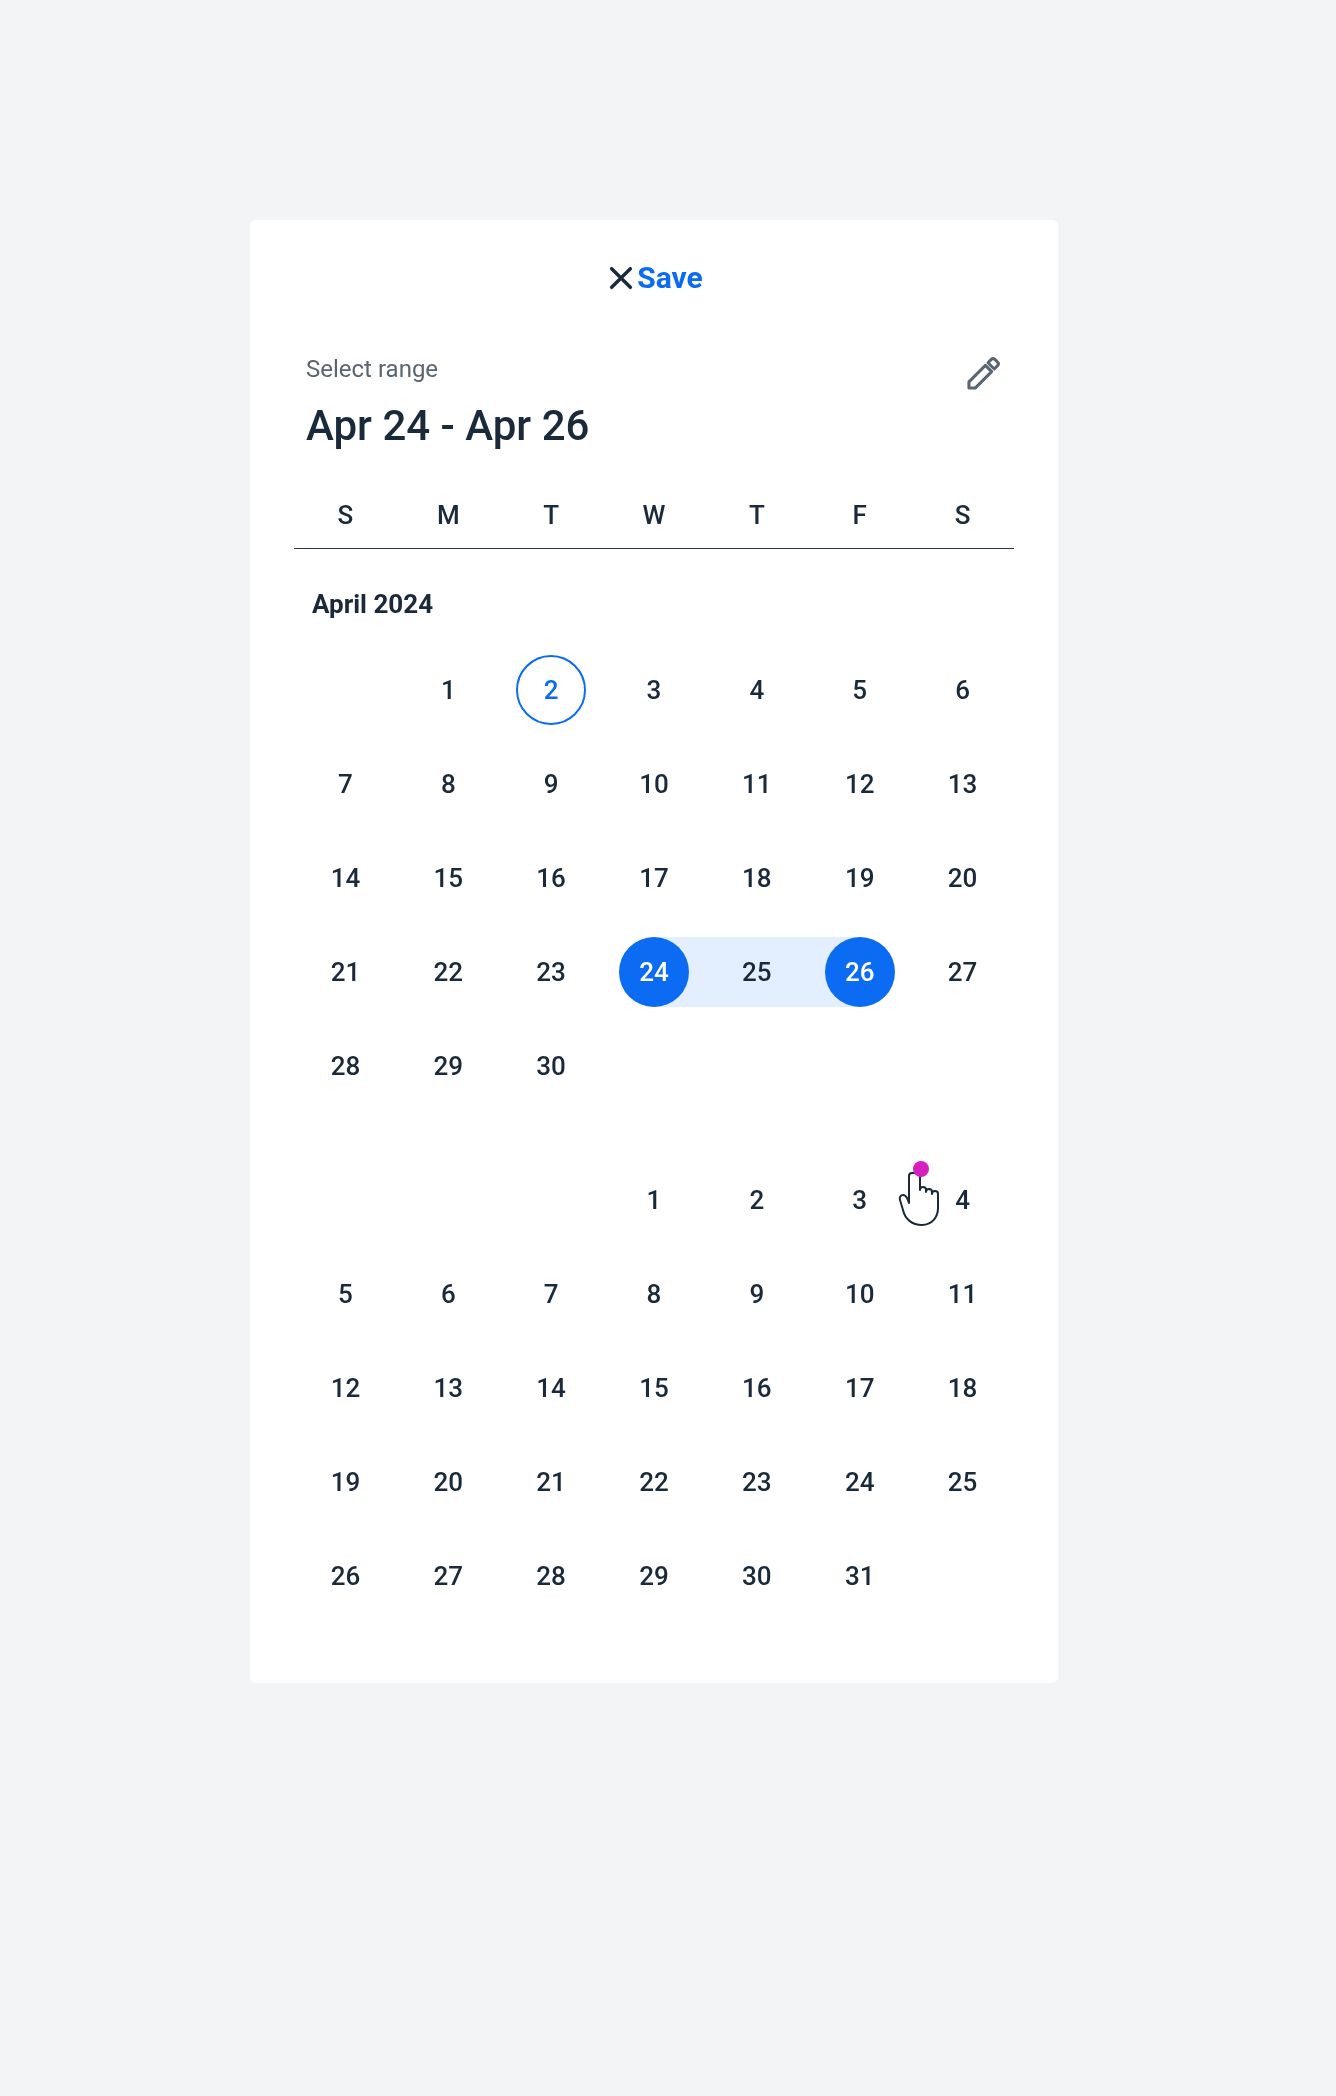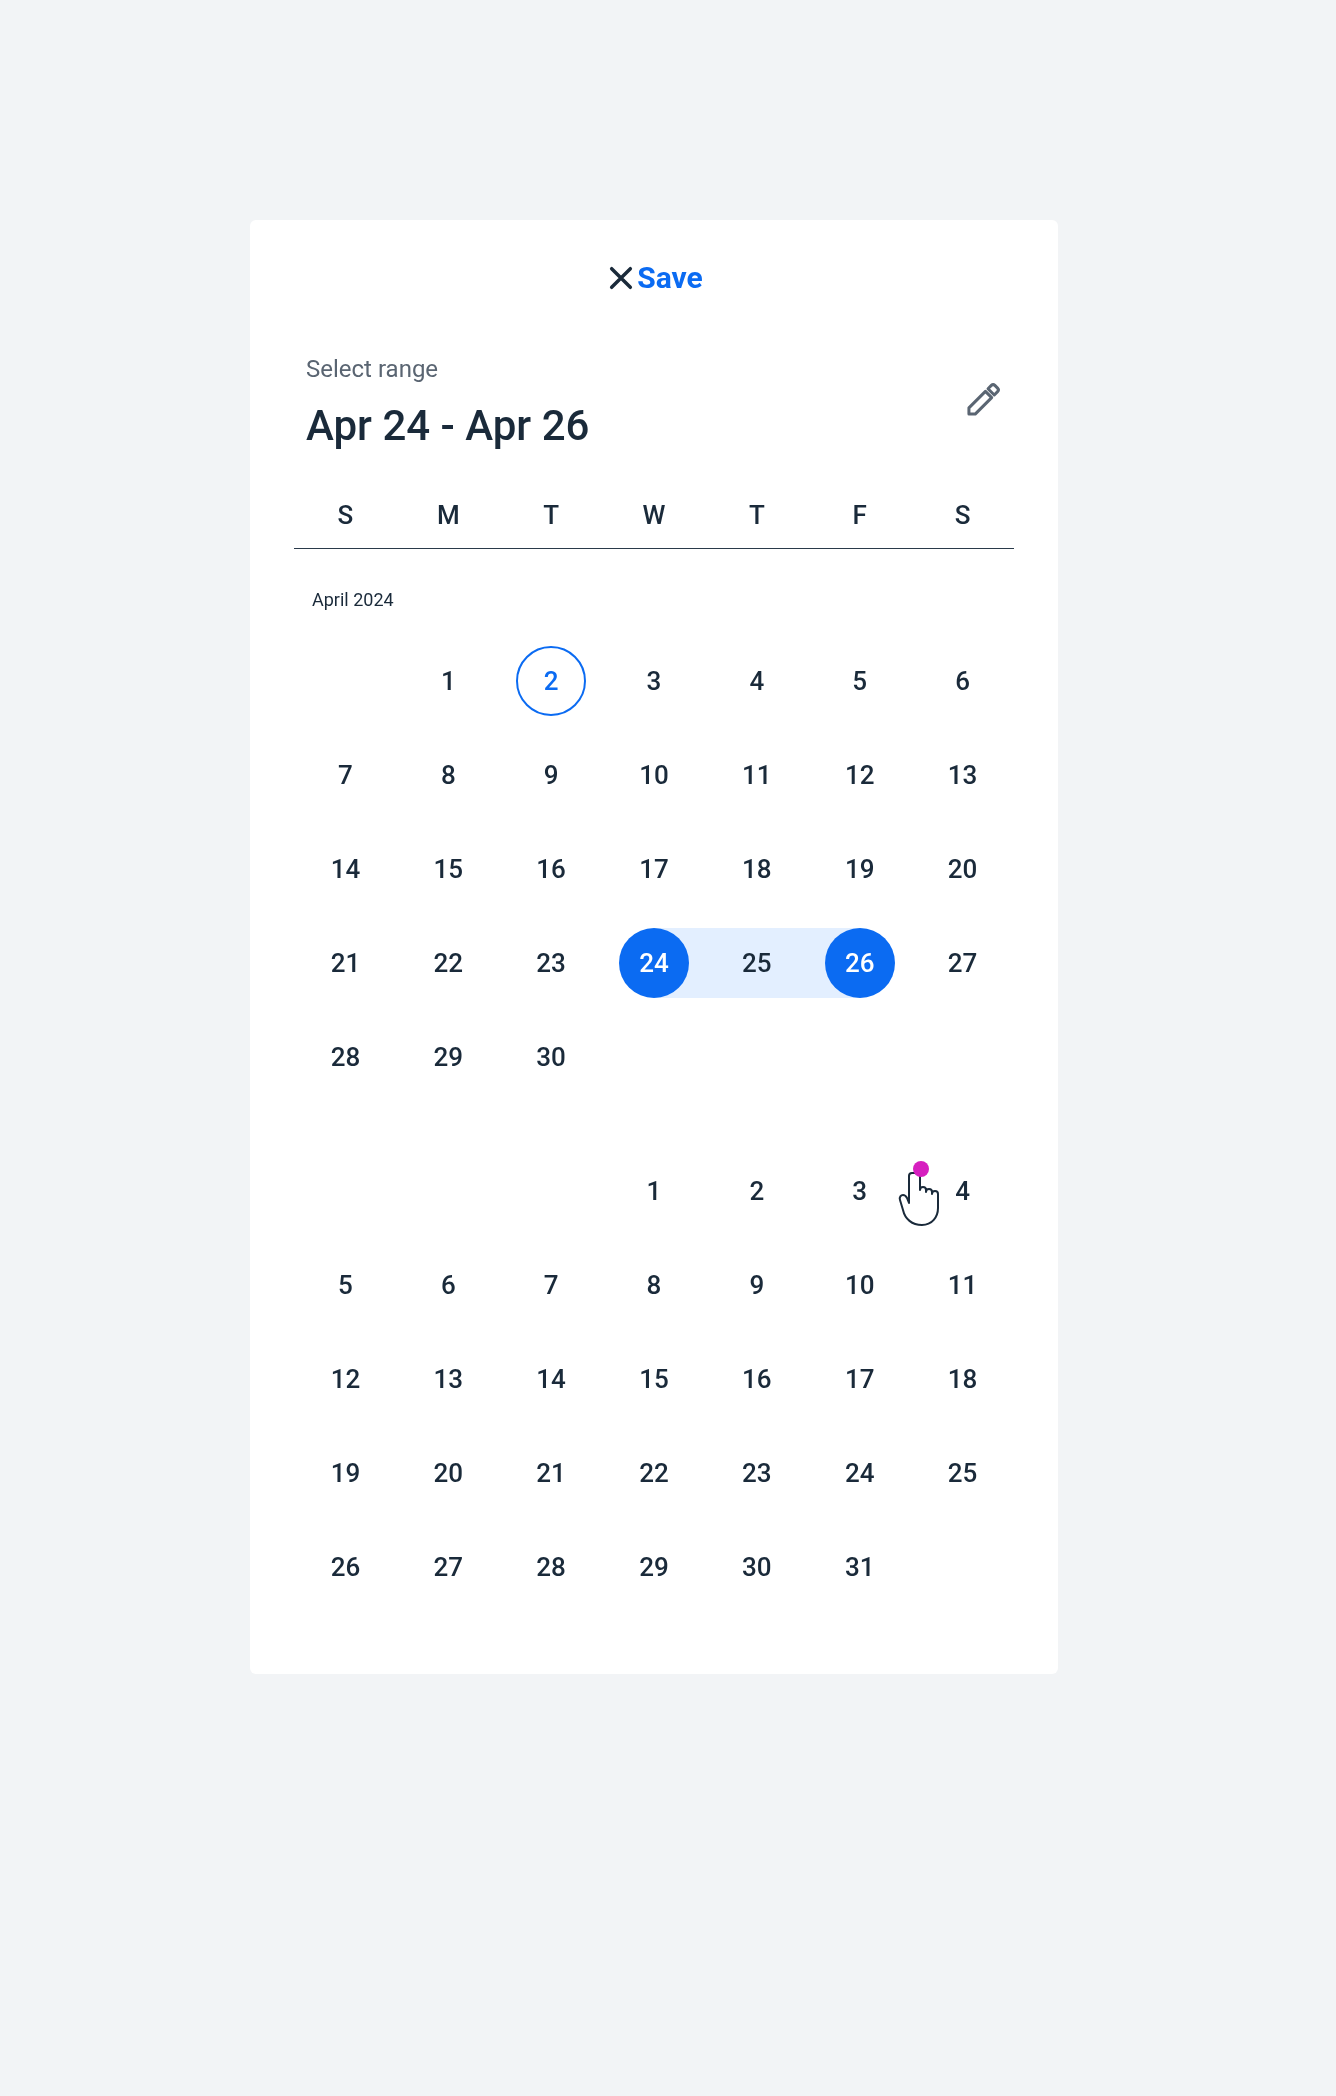--- a/index.html
+++ b/index.html
@@ -28,21 +28,21 @@
   .close-icon svg { display: block; }
   .save-btn {
     color: #0b6bf2;
     font-weight: 700;
     font-size: 30px;
     cursor: pointer;
   }
   .header-row {
     display: flex;
     justify-content: space-between;
-    align-items: center;
+    align-items: flex-start;
     padding: 0 12px;
   }
   .header-texts { }
   .subtitle {
     color: #5a6572;
     font-size: 24px;
     margin-bottom: 18px;
   }
   .range-title {
     color: #1a2a3a;
@@ -58,23 +58,23 @@
     padding-bottom: 18px;
   }
   .weekday {
     text-align: center;
     color: #1a2a3a;
     font-size: 26px;
     font-weight: 500;
   }
   .month-block { margin-top: 40px; }
   .month-label {
-    font-size: 18px;
+    font-size: 26px;
     color: #1a2a3a;
-    font-weight: 400;
+    font-weight: 700;
     padding-left: 18px;
     margin-bottom: 24px;
   }
   .week-row {
     display: grid;
     grid-template-columns: repeat(7, 1fr);
     height: 94px;
     align-items: center;
   }
   .day-cell {

